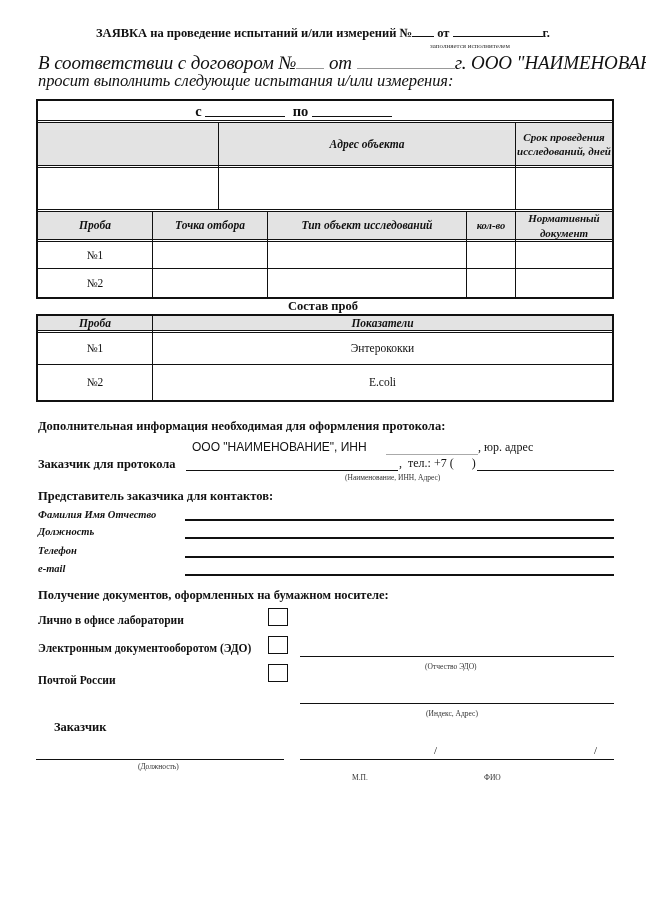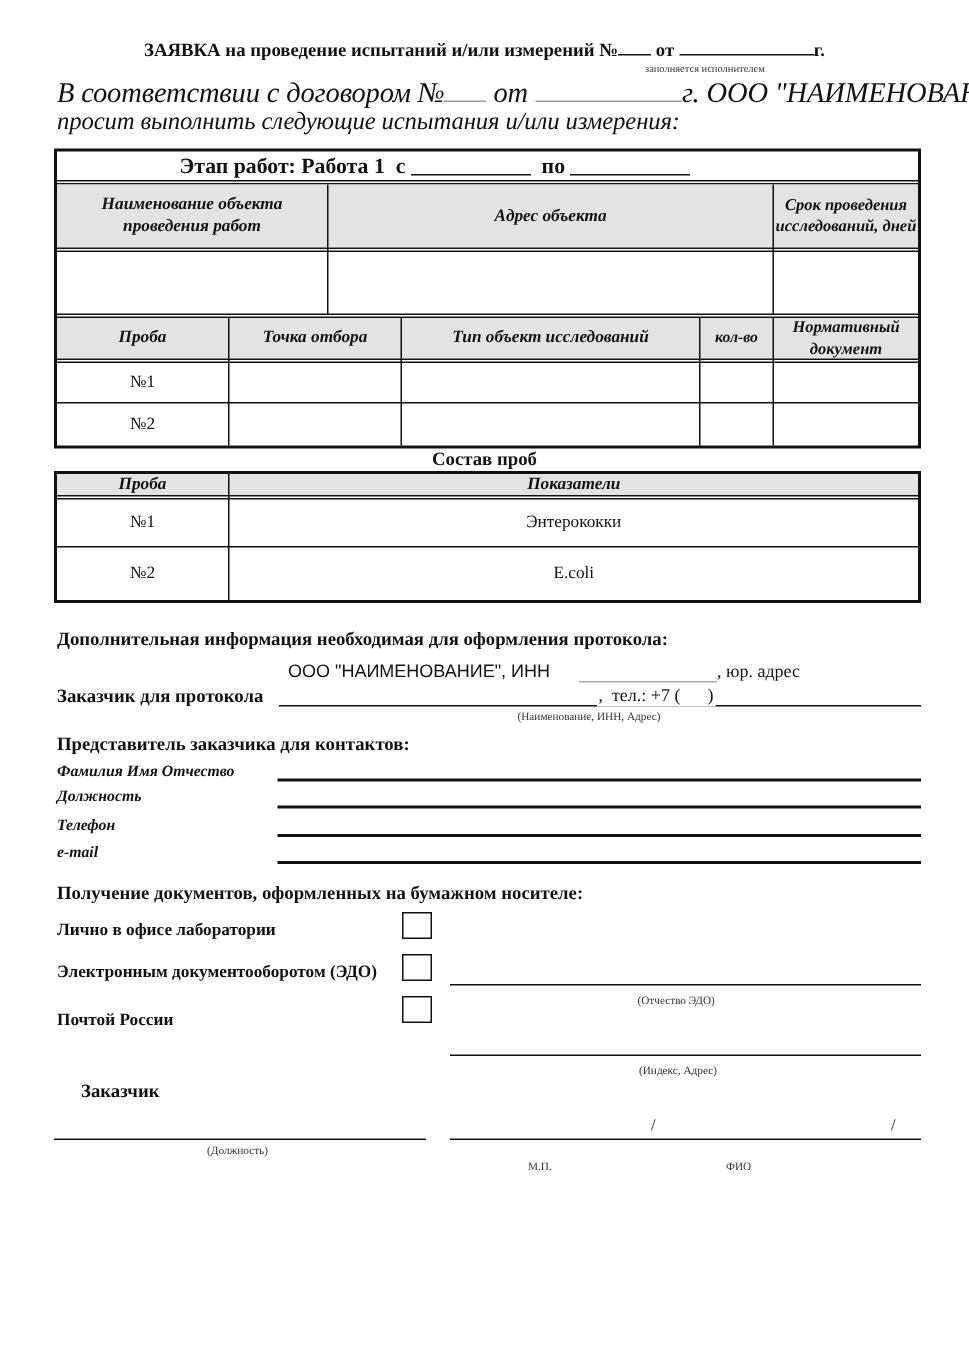--- a/index.html
+++ b/index.html
@@ -53,30 +53,29 @@
 <div id="intro1" class="abs">
   <span>В соответствии с договором №</span><span class="blank" style="width:28px"></span>
   <span>от</span>
   <span class="blank" style="width:98px"></span><span>г. ООО "НАИМЕНОВАНИЕ"</span>
 </div>
 <div id="intro2" class="abs">просит выполнить следующие испытания и/или измерения:</div>
 
 <div id="main-table" class="abs">
 
   <div class="cell" id="stage-row" style="left:0;right:0;top:0;height:20px;padding-right:70px">
-    <span>Этап работ: Работа 1</span>&nbsp;&nbsp;
+    &nbsp;&nbsp;
     <span>с</span>&nbsp;<span class="blank"></span>&nbsp;&nbsp;
     <span>по</span>&nbsp;<span class="blank"></span>
   </div>
   <div class="dline" style="top:19px"></div>
 
   <div class="shade" style="left:0;right:0;top:22px;height:42px"></div>
   <div class="vline" style="left:180px;top:22px;height:87px"></div>
   <div class="vline" style="left:477px;top:22px;height:87px"></div>
-  <div class="cell hdr" style="left:0;width:180px;top:22px;height:42px">Наименование объекта проведения работ</div>
   <div class="cell hdr" style="left:478px;width:96px;top:20px;height:46px;font-size:11px">Срок проведения исследований, дней</div>
   <div class="cell hdr" style="left:181px;width:296px;top:22px;height:42px">Адрес объекта</div>
   <div class="dline" style="top:64px"></div>
 
   <div class="cell val" style="left:0;width:180px;top:67px;height:41px"></div>
   <div class="cell val" style="left:181px;width:296px;top:67px;height:41px"></div>
   <div class="cell val" style="left:478px;width:96px;top:67px;height:41px"></div>
   <div class="dline" style="top:108px"></div>
 
   <div class="shade" style="left:0;right:0;top:111px;height:27px"></div>

